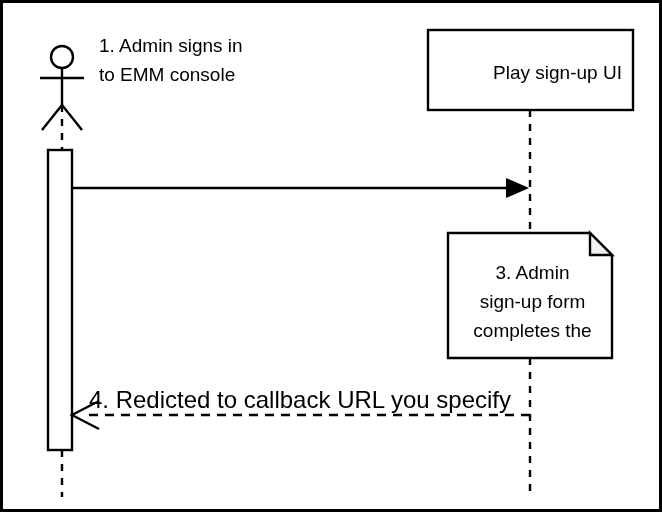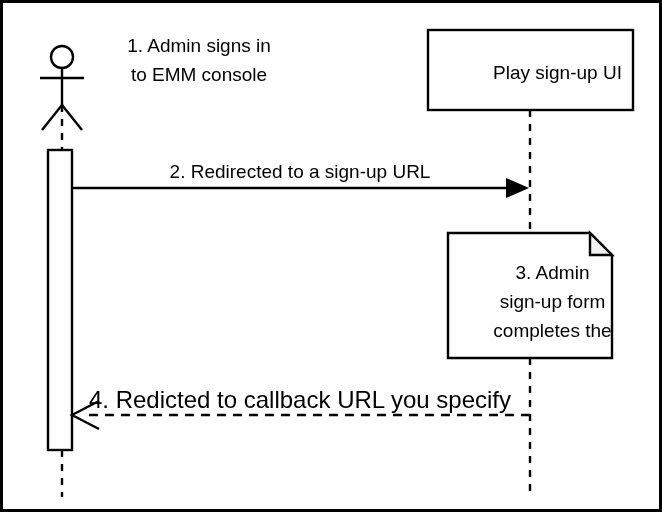--- a/index.html
+++ b/index.html
@@ -101,36 +101,34 @@
       <polyline points="96,398 69,412 96,426" class="stroke-msg"></polyline>
     </g>
 
     <g>
       <path d="M 445 230 L 587 230 L 609 252 L 609 355 L 445 355 Z" class="stroke-solid fill-white"></path>
       <path d="M 587 230 L 609 252 L 587 252 Z" class="stroke-solid fill-fold"></path>
     </g>
 
   </svg>
 
-  <div style="position:absolute; left:96px; top:28px; width:200px; text-align:center;
+  <div style="position:absolute; left:96px; top:28px; width:200px; text-align:left;
               font-size:19px; line-height:29px; color:#000; white-space:nowrap;">
     <div>1. Admin signs in</div>
     <div>to EMM console</div>
   </div>
 
   <div style="position:absolute; left:428px; top:30px; width:205px; height:80px;
               display:flex; align-items:center; justify-content:center;
               font-size:19px; color:#000; white-space:nowrap;padding-left:24px;">Play sign-up UI</div>
 
-  <div style="position:absolute; left:72px; top:158px; width:450px; text-align:center;
-              font-size:19px; color:#000; white-space:nowrap;">2. Redirected to a sign-up URL</div>
 
   <div style="position:absolute; left:86px; top:383px; width:444px; text-align:left;
               font-size:24px; color:#000; white-space:nowrap;">4. Redicted to callback URL you specify</div>
 
   <div style="position:absolute; left:448px; top:255px; width:163px; text-align:center;
-              font-size:19px; line-height:29px; color:#000; white-space:nowrap;margin-left:20px;">
+              font-size:19px; line-height:29px; color:#000; white-space:nowrap;">
     <div>3. Admin</div>
     <div>sign-up form</div>
     <div>completes the</div>
   </div>
 
 </div>
 
 </body></html>

